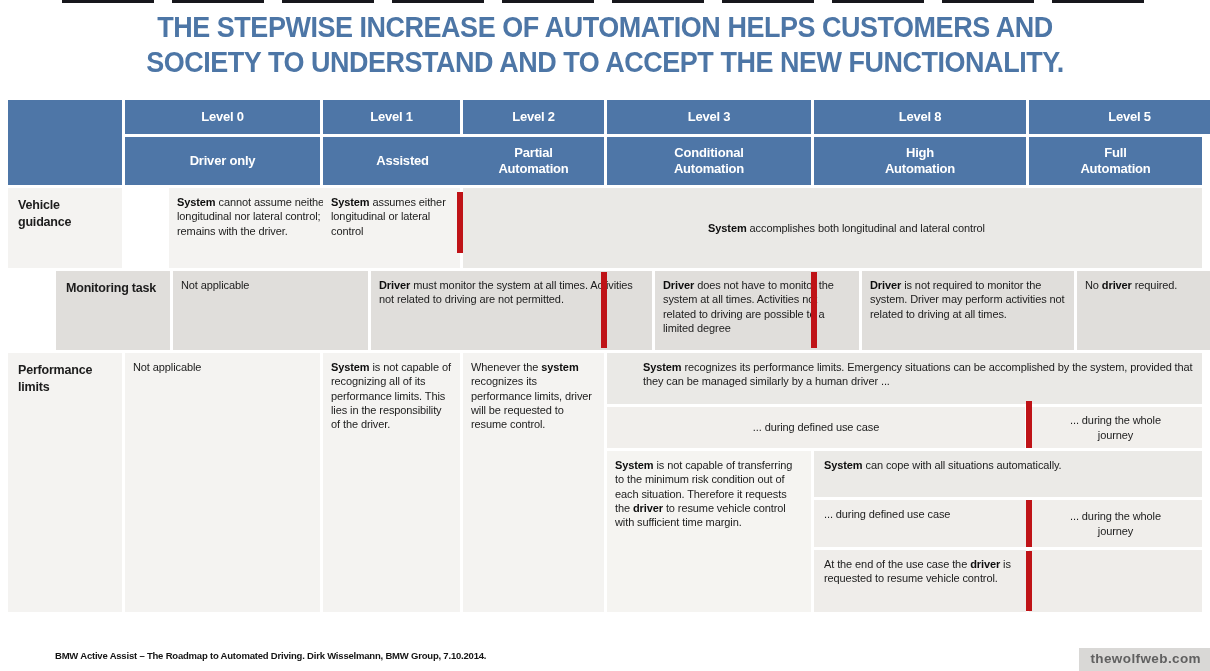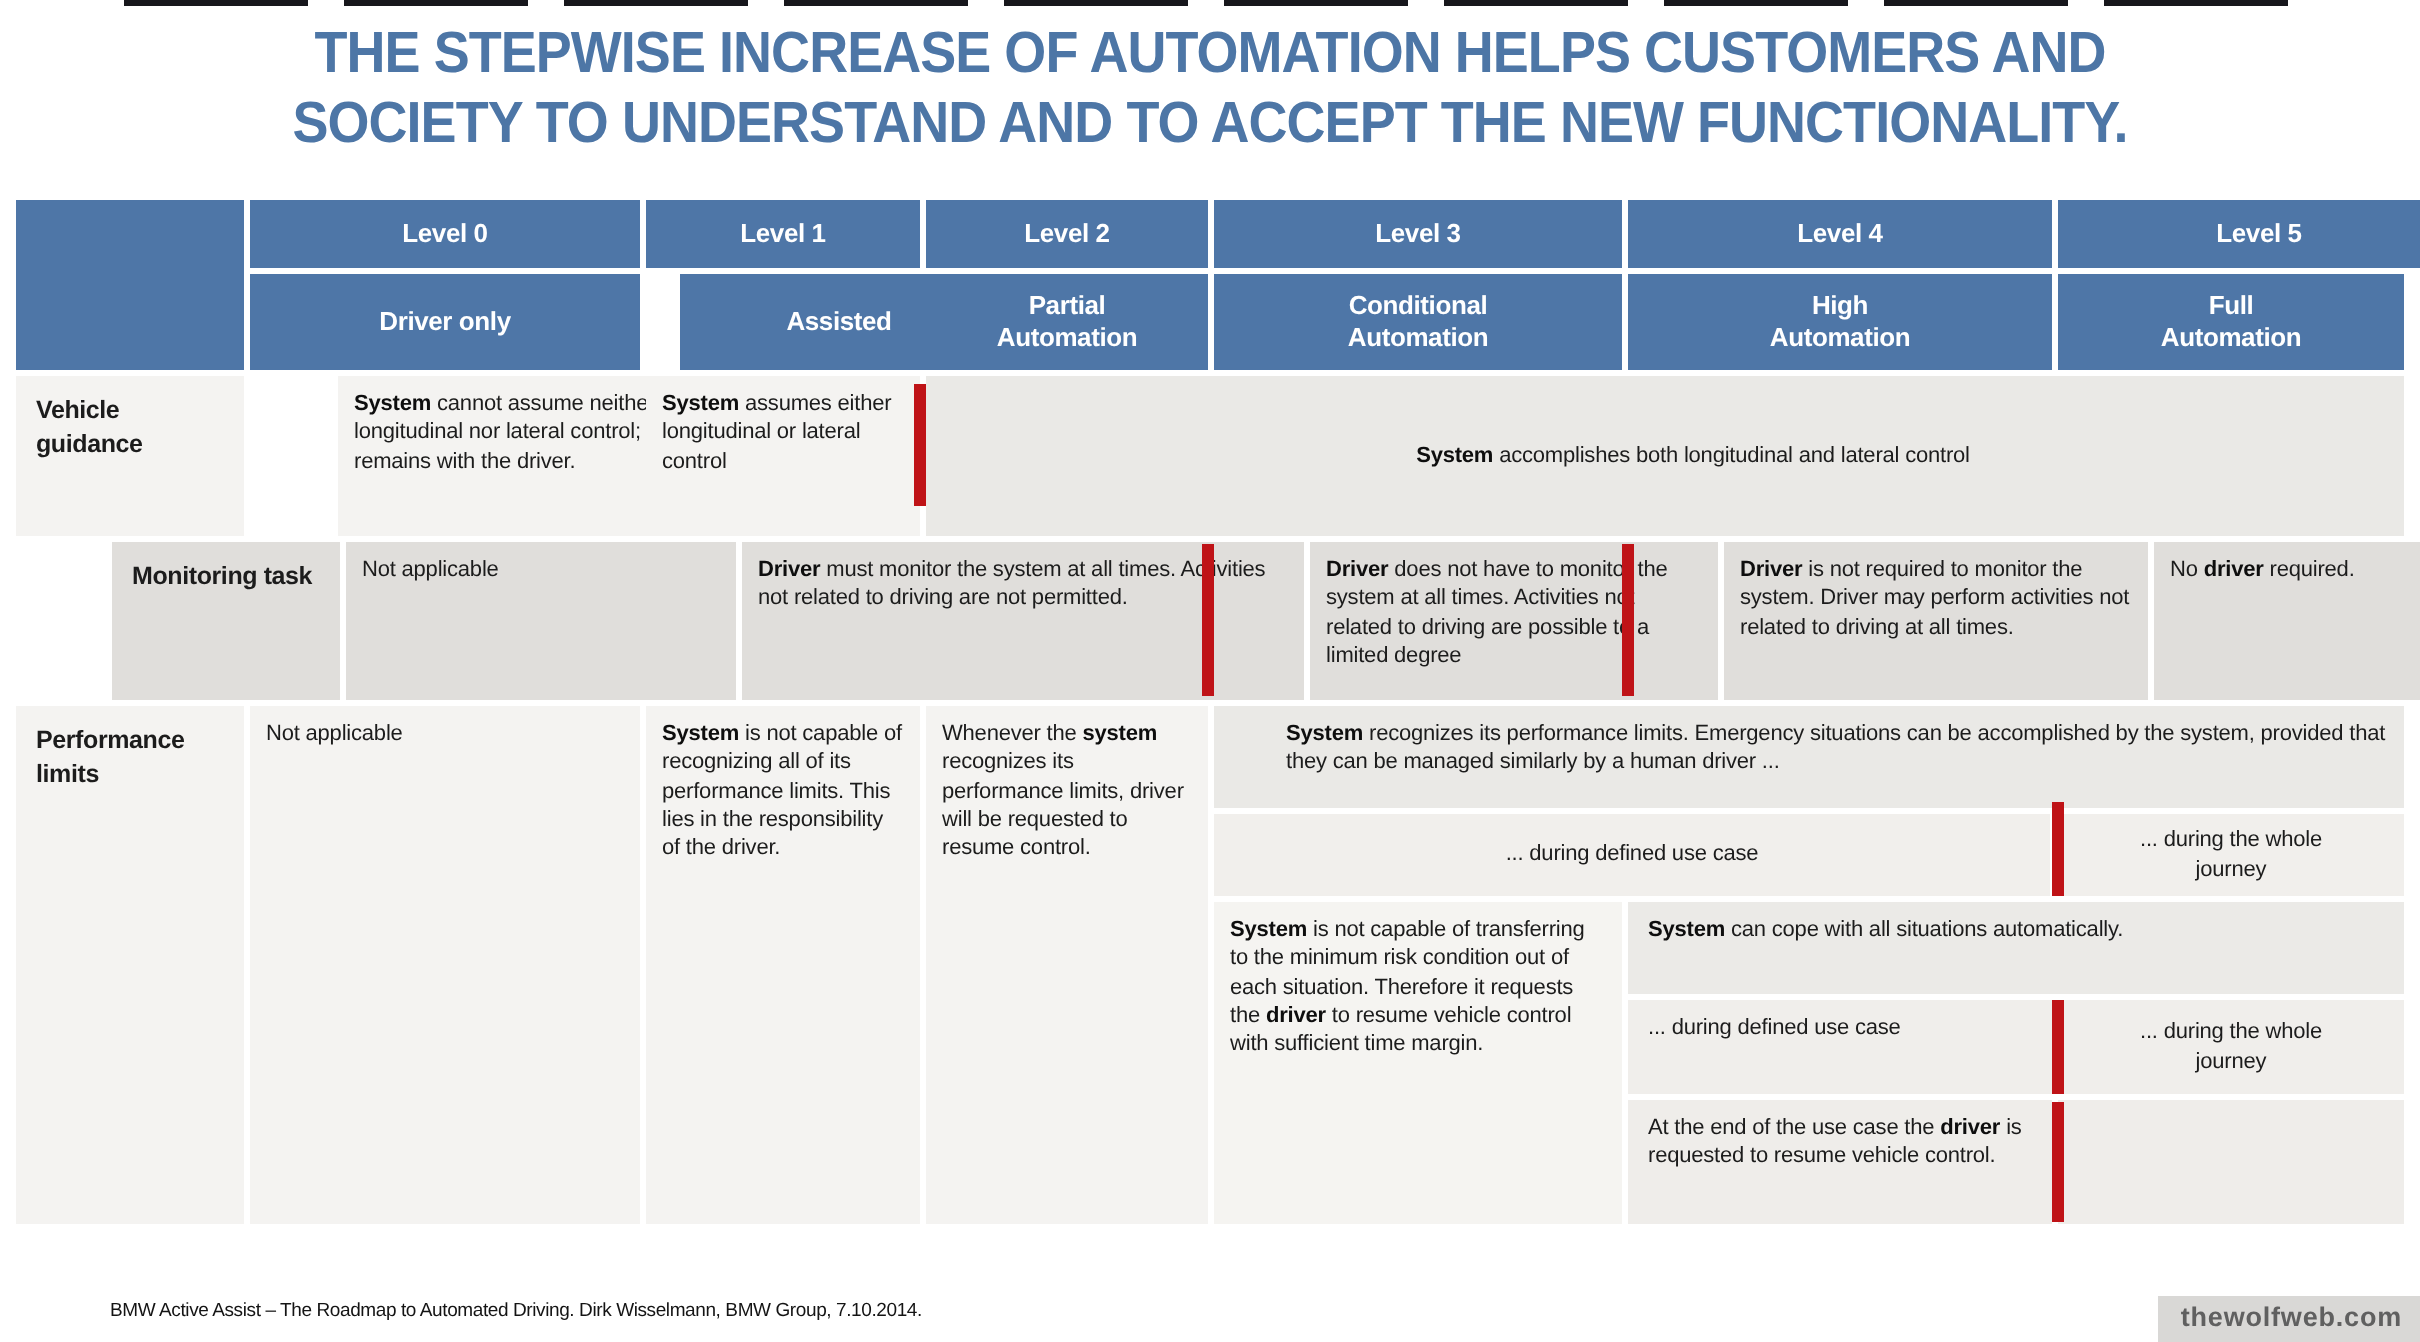--- a/index.html
+++ b/index.html
@@ -35,21 +35,21 @@
   .lgray-b   { background:#f1efec; }
   .lgray-c1  { background:#ebeae7; }
   .lgray-c2  { background:#f0eeeb; }
   .lgray-c3  { background:#efedea; }
   .row2gray  { background:#e0dedb;margin-left:48px; }
   .cleft     { background:#f5f4f1; }
   .vcenter   { display:flex; align-items:flex-start; }
   .ccenter   { display:flex; align-items:center; justify-content:center; text-align:center; }
   .redbar { position:absolute; width:6px; background:#bf1317; }
   .footnote {
-    position:absolute; left:55px; top:650px; font-size:9.5px; font-weight:normal;
+    position:absolute; left:55px; top:650px; font-size:9.5px; font-weight:bold;
     color:#141414; letter-spacing:-0.2px;
   }
   .watermark {
     position:absolute; right:0; bottom:0; background:#d9d8d6; color:#606060;
     font-weight:bold; font-size:13.5px; letter-spacing:0.4px; padding:3px 9px 5px 11px;
   }
 </style>
 </head>
 <body>
 
@@ -61,25 +61,25 @@
     <div>THE STEPWISE INCREASE OF AUTOMATION HELPS CUSTOMERS AND</div>
     <div>SOCIETY TO UNDERSTAND AND TO ACCEPT THE NEW FUNCTIONALITY.</div>
   </div>
 
   <div class="cell hdr" style="left:8px; top:100px; width:114px; height:85px;"></div>
 
   <div class="cell hdr" style="left:125px; top:100px; width:195px; height:34px;">Level 0</div>
   <div class="cell hdr" style="left:323px; top:100px; width:137px; height:34px;">Level 1</div>
   <div class="cell hdr" style="left:463px; top:100px; width:141px; height:34px;">Level 2</div>
   <div class="cell hdr" style="left:607px; top:100px; width:204px; height:34px;">Level 3</div>
-  <div class="cell hdr" style="left:814px; top:100px; width:212px; height:34px;">Level 4</div>
+  <div class="cell hdr" style="left:814px; top:100px; width:212px; height:34px;">Level 8</div>
   <div class="cell hdr" style="left:1029px; top:100px; width:201px; height:34px;">Level 5</div>
 
   <div class="cell hdr" style="left:125px; top:137px; width:195px; height:48px;">Driver only</div>
-  <div class="cell hdr" style="left:340px; top:137px; width:159px; height:48px;">Assisted</div>
+  <div class="cell hdr" style="left:323px; top:137px; width:159px; height:48px;">Assisted</div>
   <div class="cell hdr" style="left:463px; top:137px; width:141px; height:48px;">Partial
 Automation</div>
   <div class="cell hdr" style="left:607px; top:137px; width:204px; height:48px;">Conditional
 Automation</div>
   <div class="cell hdr" style="left:814px; top:137px; width:212px; height:48px;">High
 Automation</div>
   <div class="cell hdr" style="left:1029px; top:137px; width:173px; height:48px;">Full
 Automation</div>
 
   <div class="cell whiteish rowlabel" style="left:8px; top:188px; width:114px; height:80px;">Vehicle

